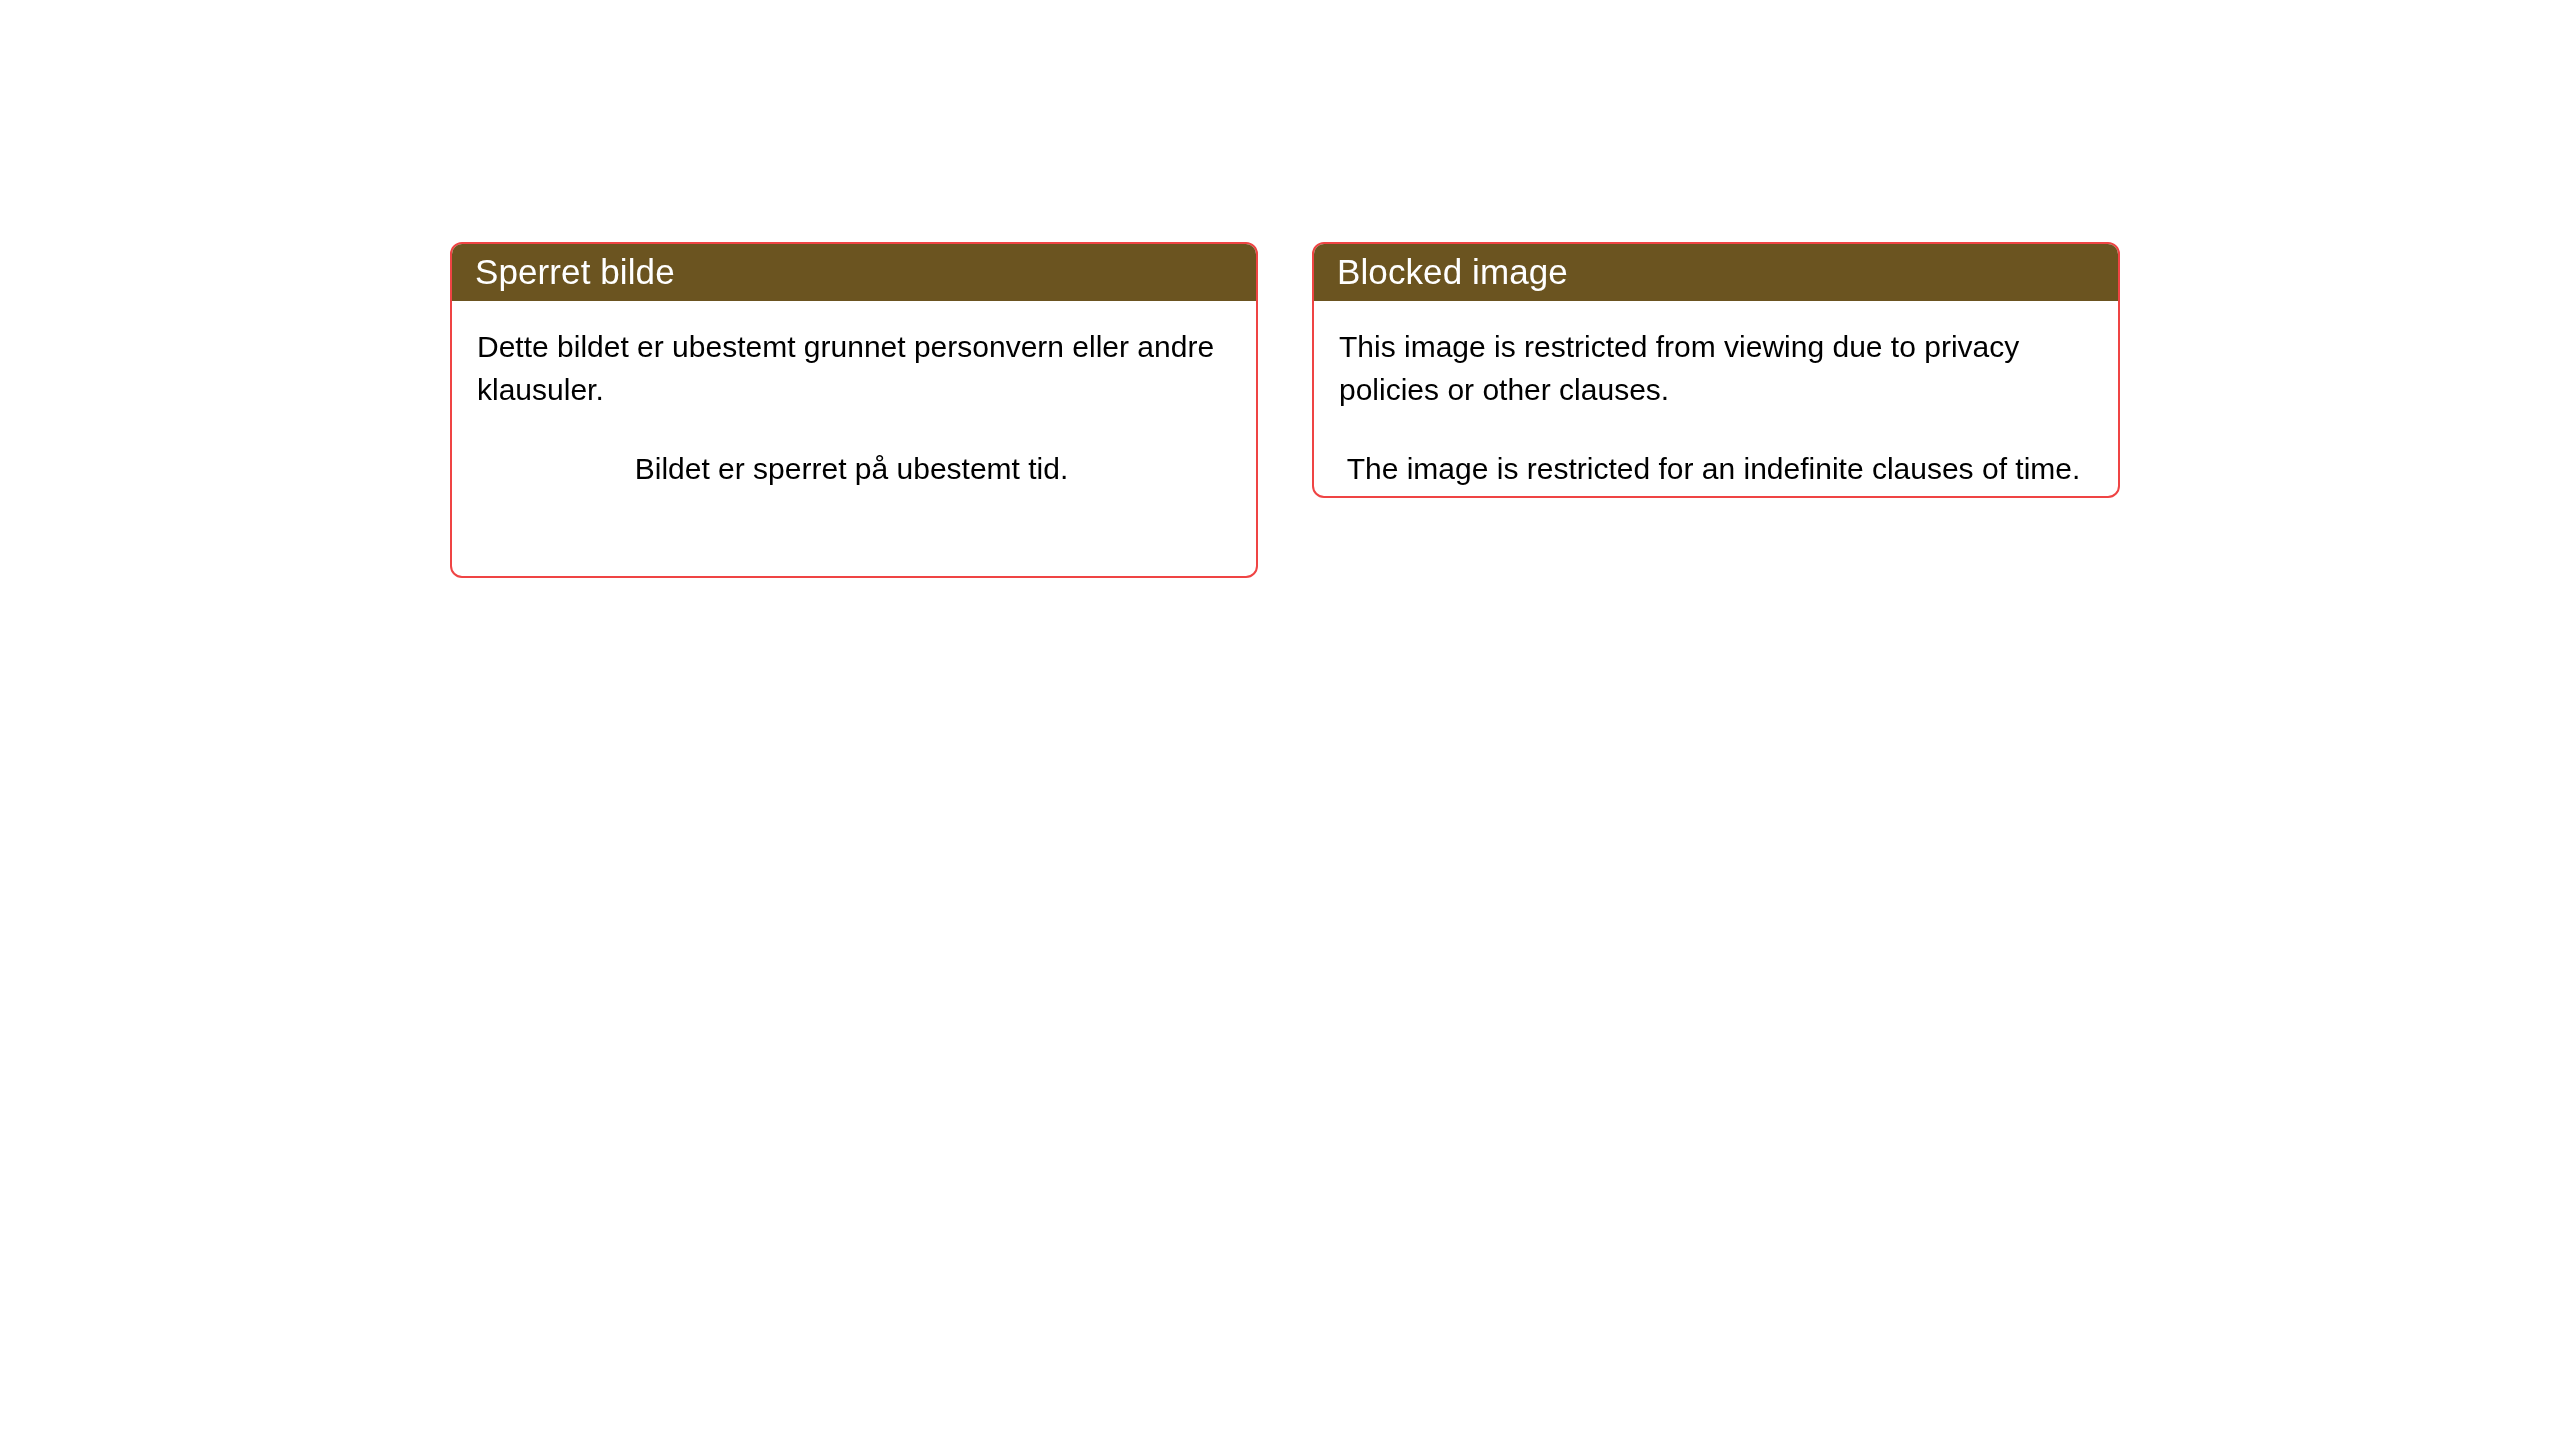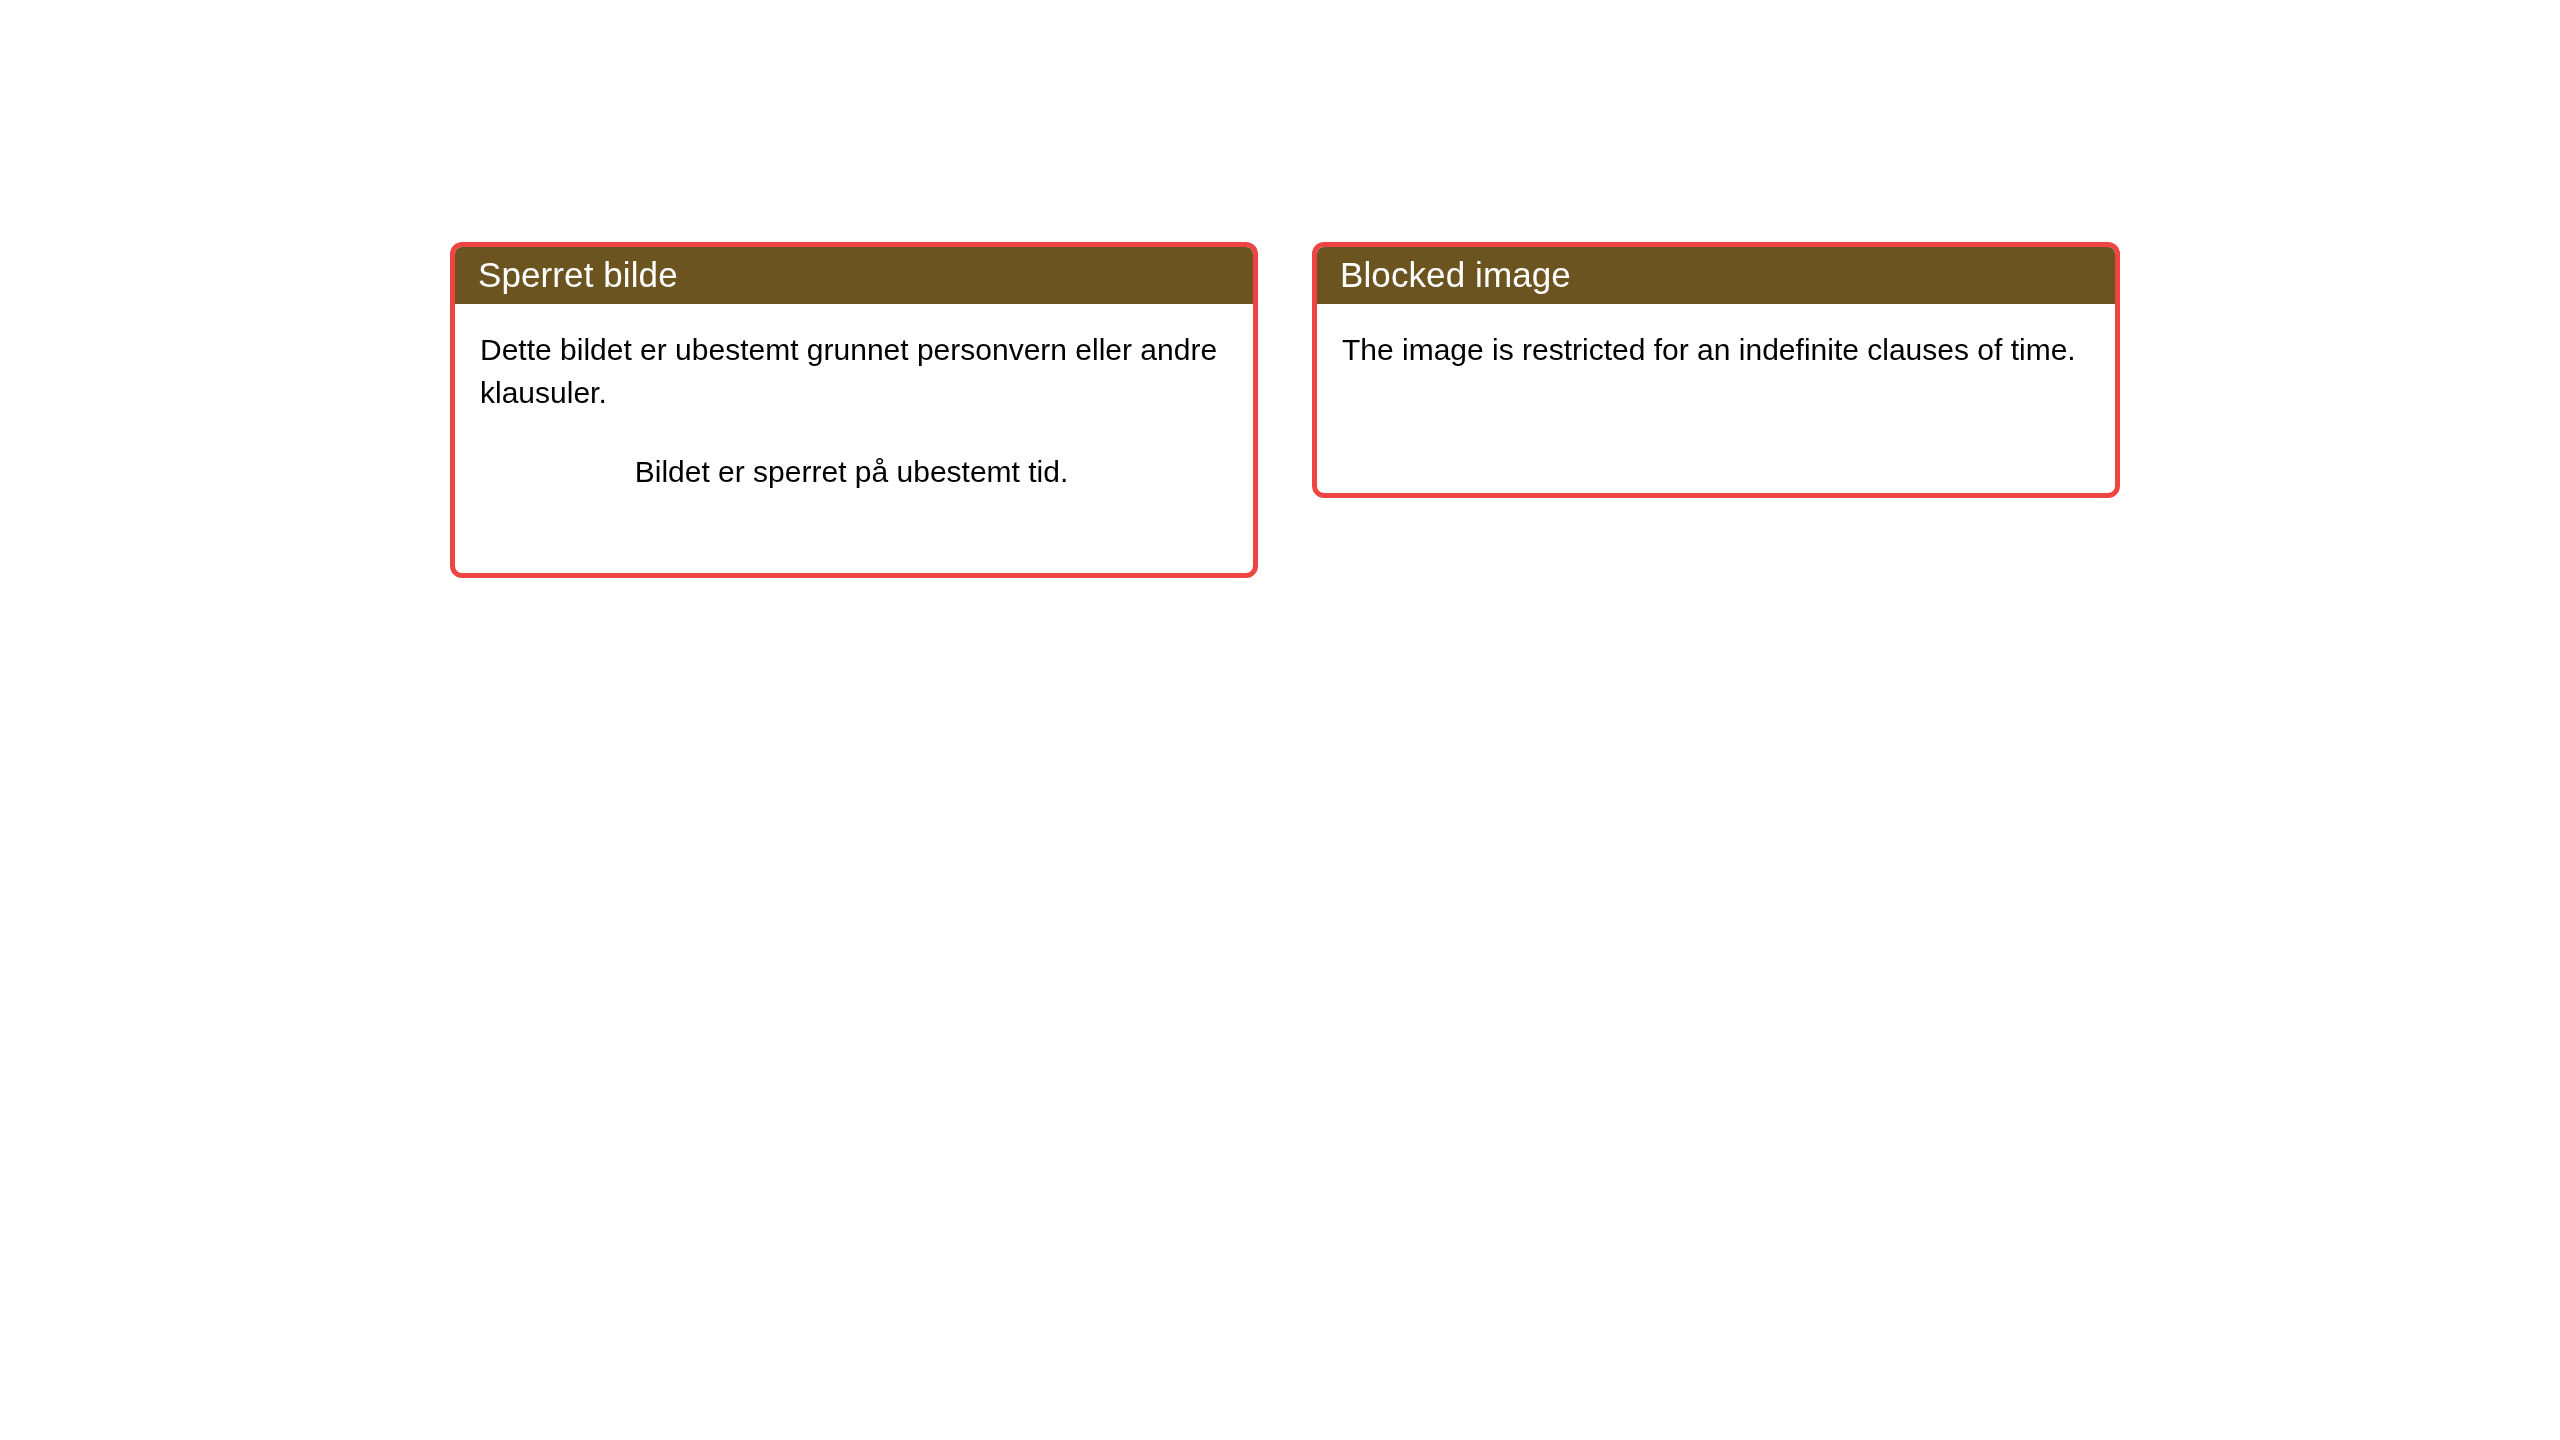--- a/index.html
+++ b/index.html
@@ -19,21 +19,21 @@
     position: relative;
     width: 2560px;
     height: 1440px;
   }
 
   .notice-card {
     position: absolute;
     top: 242px;
     box-sizing: border-box;
     background: #ffffff;
-    border: 5px solid #ef4444;
+    border: 2px solid #ef4444;
     border-radius: 12px;
     overflow: hidden;
   }
 
   #card-no  { left: 450px;  width: 808px; height: 336px; }
   #card-en  { left: 1312px; width: 808px; height: 256px; }
 
   .notice-header {
     box-sizing: border-box;
     height: 59px;
@@ -86,17 +86,18 @@
       <p class="notice-paragraph">Dette bildet er ubestemt grunnet personvern eller andre klausuler.</p>
       <p class="notice-paragraph">Bildet er sperret på ubestemt tid.</p>
     </div>
   </section>
 
   <section class="notice-card" id="card-en">
     <div class="notice-header">
       <span class="notice-title">Blocked image</span>
     </div>
     <div class="notice-body">
+      <p class="notice-paragraph">This image is restricted from viewing due to privacy policies or other clauses.</p>
       <p class="notice-paragraph">The image is restricted for an indefinite clauses of time.</p>
     </div>
   </section>
 
 </div>
 
 </body></html>

